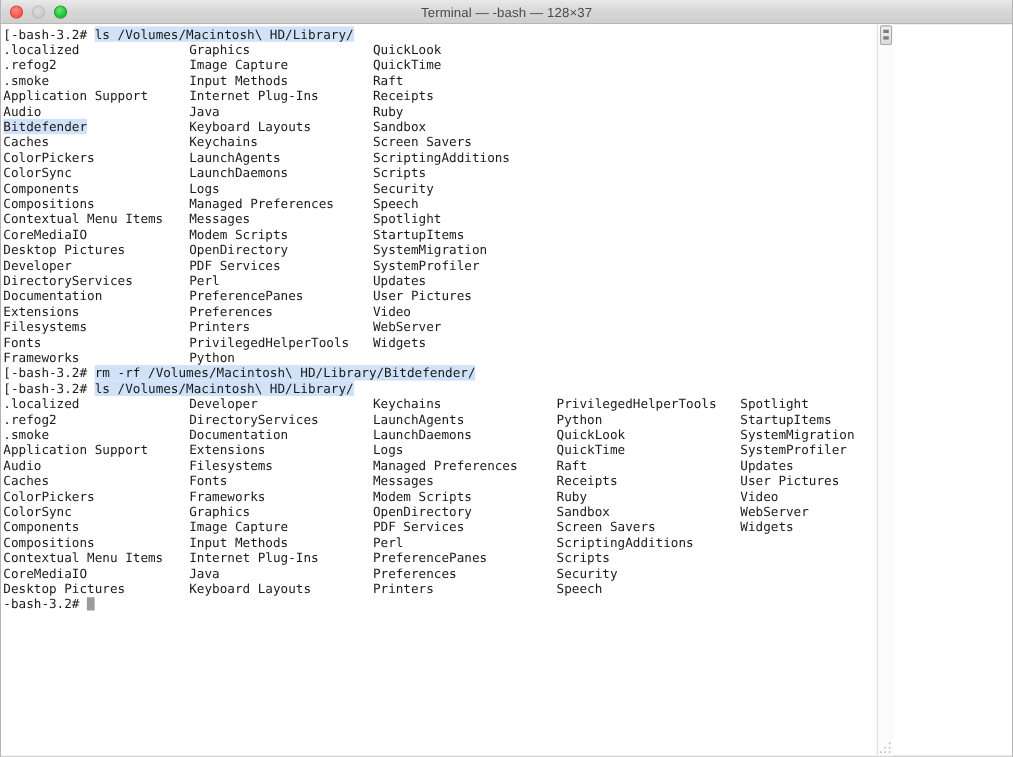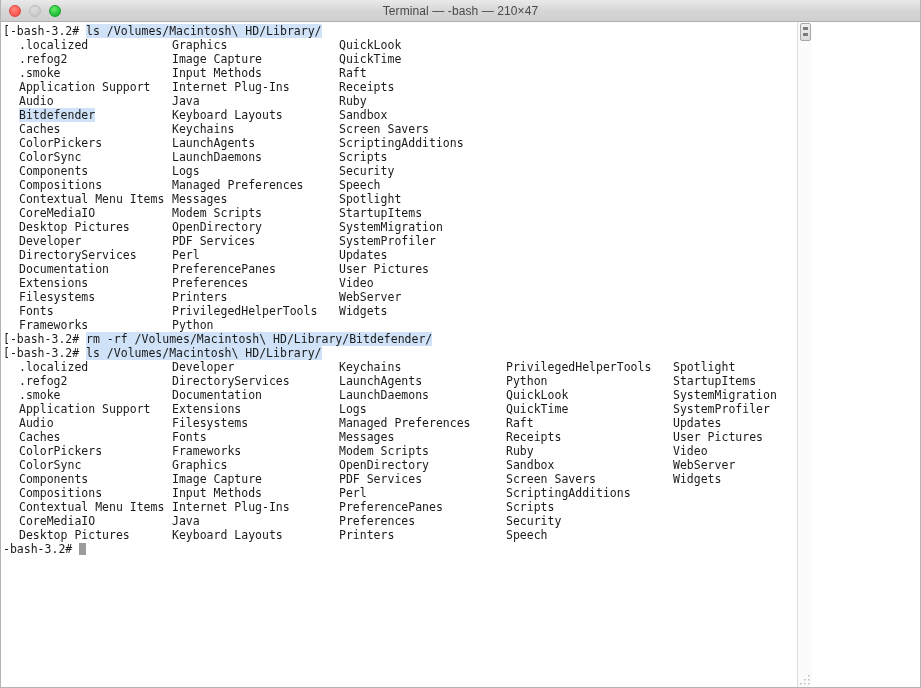--- a/index.html
+++ b/index.html
@@ -88,21 +88,21 @@
     background: #cfe2f7;
   }
   .prompt { color: #1a1a1a; }
   
   .cols { position: relative; height: 14px; }
   .cols span {
     position: absolute;
     top: 0;
     line-height: 14px;
   }
-  .c0 { left: 16px; }
+  .c0 { left: 0px; }
   .c1 { left: 169px; }
   .c2 { left: 336px; }
   .c3 { left: 503px; }
   .c4 { left: 670px; }
   .cursor {
     display: inline-block;
     width: 7px;
     height: 12px;
     background: #9b9b9b;
     vertical-align: -2px;
@@ -161,21 +161,21 @@
 <body>
 
 <div class="window">
 
   <div class="titlebar">
     <div class="lights">
       <div class="light close"></div>
       <div class="light min"></div>
       <div class="light zoom"></div>
     </div>
-    <div class="titlebar-title">Terminal — -bash — 210×47</div>
+    <div class="titlebar-title">Terminal — -bash — 128×37</div>
   </div>
 
   <div class="term">
 
     <div class="screen" id="screen"><div class="line"><span class="prompt">[-bash-3.2# </span><span class="sel">ls /Volumes/Macintosh\ HD/Library/</span><span class="wrapmark">]</span></div><div class="line cols"><span class="c0">.localized</span><span class="c1">Graphics</span><span class="c2">QuickLook</span></div><div class="line cols"><span class="c0">.refog2</span><span class="c1">Image Capture</span><span class="c2">QuickTime</span></div><div class="line cols"><span class="c0">.smoke</span><span class="c1">Input Methods</span><span class="c2">Raft</span></div><div class="line cols"><span class="c0">Application Support</span><span class="c1">Internet Plug-Ins</span><span class="c2">Receipts</span></div><div class="line cols"><span class="c0">Audio</span><span class="c1">Java</span><span class="c2">Ruby</span></div><div class="line cols"><span class="c0 sel">Bitdefender</span><span class="c1">Keyboard Layouts</span><span class="c2">Sandbox</span></div><div class="line cols"><span class="c0">Caches</span><span class="c1">Keychains</span><span class="c2">Screen Savers</span></div><div class="line cols"><span class="c0">ColorPickers</span><span class="c1">LaunchAgents</span><span class="c2">ScriptingAdditions</span></div><div class="line cols"><span class="c0">ColorSync</span><span class="c1">LaunchDaemons</span><span class="c2">Scripts</span></div><div class="line cols"><span class="c0">Components</span><span class="c1">Logs</span><span class="c2">Security</span></div><div class="line cols"><span class="c0">Compositions</span><span class="c1">Managed Preferences</span><span class="c2">Speech</span></div><div class="line cols"><span class="c0">Contextual Menu Items</span><span class="c1">Messages</span><span class="c2">Spotlight</span></div><div class="line cols"><span class="c0">CoreMediaIO</span><span class="c1">Modem Scripts</span><span class="c2">StartupItems</span></div><div class="line cols"><span class="c0">Desktop Pictures</span><span class="c1">OpenDirectory</span><span class="c2">SystemMigration</span></div><div class="line cols"><span class="c0">Developer</span><span class="c1">PDF Services</span><span class="c2">SystemProfiler</span></div><div class="line cols"><span class="c0">DirectoryServices</span><span class="c1">Perl</span><span class="c2">Updates</span></div><div class="line cols"><span class="c0">Documentation</span><span class="c1">PreferencePanes</span><span class="c2">User Pictures</span></div><div class="line cols"><span class="c0">Extensions</span><span class="c1">Preferences</span><span class="c2">Video</span></div><div class="line cols"><span class="c0">Filesystems</span><span class="c1">Printers</span><span class="c2">WebServer</span></div><div class="line cols"><span class="c0">Fonts</span><span class="c1">PrivilegedHelperTools</span><span class="c2">Widgets</span></div><div class="line cols"><span class="c0">Frameworks</span><span class="c1">Python</span></div><div class="line"><span class="prompt">[-bash-3.2# </span><span class="sel">rm -rf /Volumes/Macintosh\ HD/Library/Bitdefender/</span><span class="wrapmark">]</span></div><div class="line"><span class="prompt">[-bash-3.2# </span><span class="sel">ls /Volumes/Macintosh\ HD/Library/</span><span class="wrapmark">]</span></div><div class="line cols"><span class="c0">.localized</span><span class="c1">Developer</span><span class="c2">Keychains</span><span class="c3">PrivilegedHelperTools</span><span class="c4">Spotlight</span></div><div class="line cols"><span class="c0">.refog2</span><span class="c1">DirectoryServices</span><span class="c2">LaunchAgents</span><span class="c3">Python</span><span class="c4">StartupItems</span></div><div class="line cols"><span class="c0">.smoke</span><span class="c1">Documentation</span><span class="c2">LaunchDaemons</span><span class="c3">QuickLook</span><span class="c4">SystemMigration</span></div><div class="line cols"><span class="c0">Application Support</span><span class="c1">Extensions</span><span class="c2">Logs</span><span class="c3">QuickTime</span><span class="c4">SystemProfiler</span></div><div class="line cols"><span class="c0">Audio</span><span class="c1">Filesystems</span><span class="c2">Managed Preferences</span><span class="c3">Raft</span><span class="c4">Updates</span></div><div class="line cols"><span class="c0">Caches</span><span class="c1">Fonts</span><span class="c2">Messages</span><span class="c3">Receipts</span><span class="c4">User Pictures</span></div><div class="line cols"><span class="c0">ColorPickers</span><span class="c1">Frameworks</span><span class="c2">Modem Scripts</span><span class="c3">Ruby</span><span class="c4">Video</span></div><div class="line cols"><span class="c0">ColorSync</span><span class="c1">Graphics</span><span class="c2">OpenDirectory</span><span class="c3">Sandbox</span><span class="c4">WebServer</span></div><div class="line cols"><span class="c0">Components</span><span class="c1">Image Capture</span><span class="c2">PDF Services</span><span class="c3">Screen Savers</span><span class="c4">Widgets</span></div><div class="line cols"><span class="c0">Compositions</span><span class="c1">Input Methods</span><span class="c2">Perl</span><span class="c3">ScriptingAdditions</span></div><div class="line cols"><span class="c0">Contextual Menu Items</span><span class="c1">Internet Plug-Ins</span><span class="c2">PreferencePanes</span><span class="c3">Scripts</span></div><div class="line cols"><span class="c0">CoreMediaIO</span><span class="c1">Java</span><span class="c2">Preferences</span><span class="c3">Security</span></div><div class="line cols"><span class="c0">Desktop Pictures</span><span class="c1">Keyboard Layouts</span><span class="c2">Printers</span><span class="c3">Speech</span></div><div class="line"><span class="prompt">-bash-3.2# </span><span class="cursor"></span></div></div>
 
     <div class="scrollbar">
       <div class="scroll-thumb"></div>
     </div>
 

